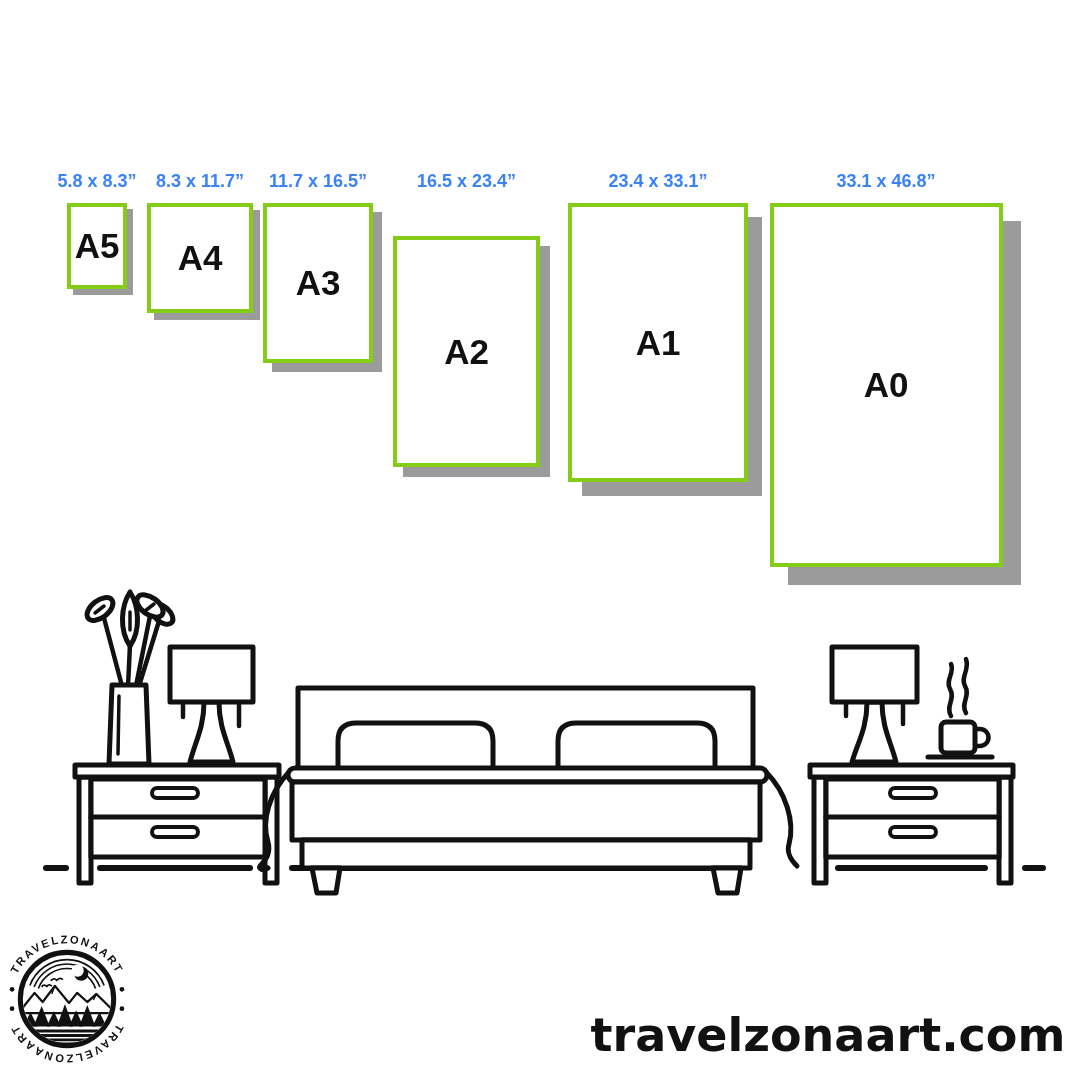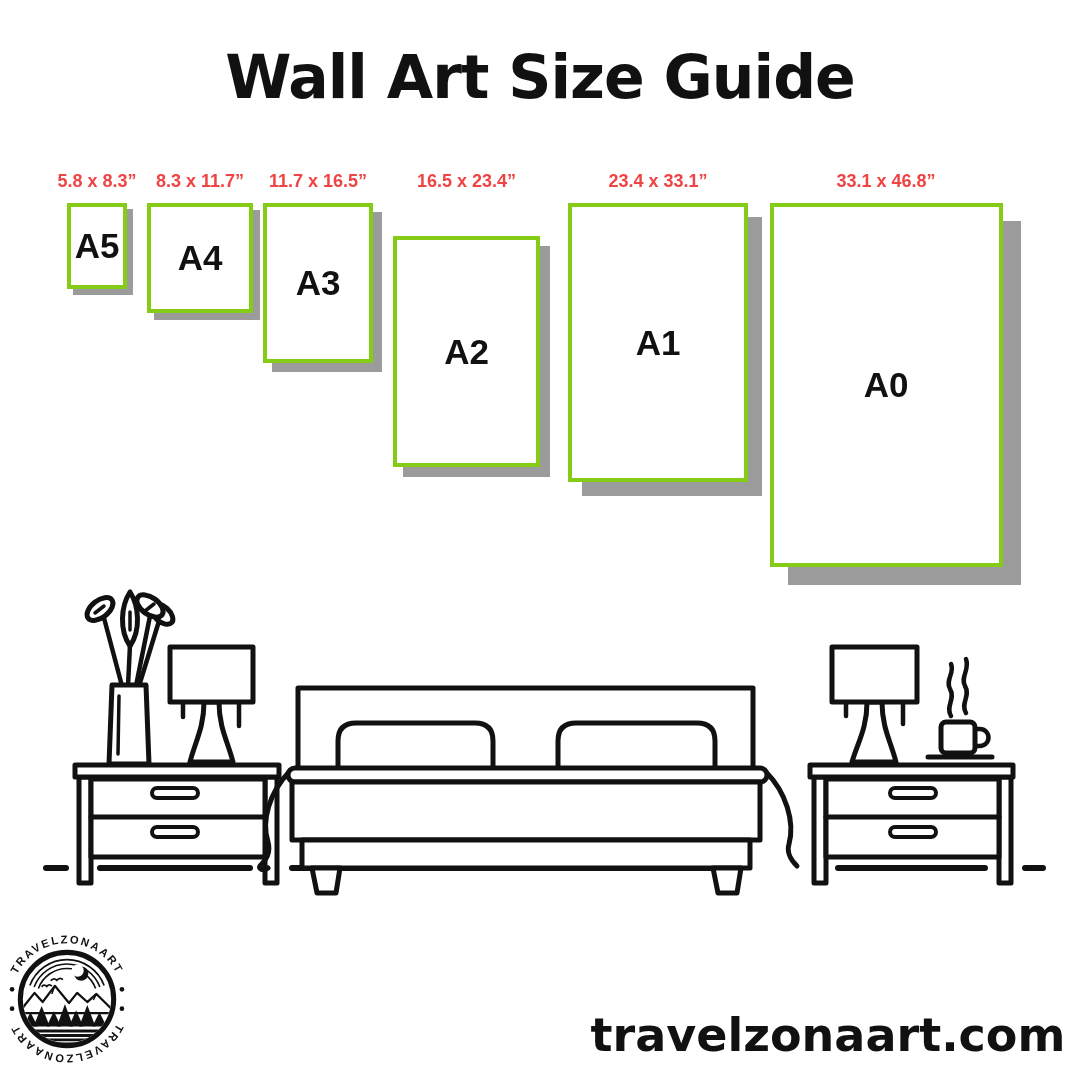--- a/index.html
+++ b/index.html
@@ -1,21 +1,21 @@
 <!DOCTYPE html>
 <html><head>
 <meta charset="utf-8">
 <style>
   html,body{margin:0;padding:0;background:#fff;}
   .poster{position:relative;width:1080px;height:1080px;background:#ffffff;overflow:hidden;
           font-family:"Liberation Sans",sans-serif;color:#111;}
   .title{position:absolute;top:42px;left:0;width:1080px;margin:0;text-align:center;
          font-family:"DejaVu Sans",sans-serif;font-size:60px;font-weight:800;letter-spacing:-1px;color:#111;}
   .size-item{position:absolute;top:166px;display:flex;flex-direction:column;align-items:center;}
-  .dim{font-size:18px;font-weight:700;height:30px;line-height:30px;white-space:nowrap;color:#ef4444;}
+  .dim{font-size:18px;font-weight:700;height:30px;line-height:30px;white-space:nowrap;color:#3b82f6;}
   .paper{margin-top:7px;background:#fff;border:4px solid #84cc16;box-sizing:border-box;
          display:flex;align-items:center;justify-content:center;font-weight:700;font-size:35px;color:#111;}
   .item-a5{left:67px;width:60px;}  .pa5{width:60px;height:86px;box-shadow:6px 6px 0 #9b9b9b;}
   .item-a4{left:155px;width:90px;} .pa4{width:106px;height:110px;box-shadow:7px 7px 0 #9b9b9b;}
   .item-a3{left:263px;width:110px;}.pa3{width:110px;height:160px;box-shadow:9px 9px 0 #9b9b9b;}
   .item-a2{left:393px;width:147px;}.pa2{width:147px;height:231px;box-shadow:10px 10px 0 #9b9b9b;margin-top:40px;}
   .item-a1{left:568px;width:180px;}.pa1{width:180px;height:279px;box-shadow:14px 14px 0 #9b9b9b;}
   .item-a0{left:781px;width:210px;}.pa0{width:233px;height:364px;box-shadow:18px 18px 0 #9b9b9b;}
   .scene{position:absolute;left:0;top:580px;width:1080px;height:320px;}
   .scene path,.scene rect,.scene line{vector-effect:none;}
@@ -23,21 +23,20 @@
   .logo text{font-family:"Liberation Sans",sans-serif;font-size:11px;font-weight:700;
              letter-spacing:2px;fill:#111;}
   .website{position:absolute;top:1008px;left:548px;width:560px;text-align:center;
            font-family:"DejaVu Sans",sans-serif;font-size:46px;font-weight:800;color:#111;}
 </style>
 </head>
 <body>
 
 <div class="poster">
 
-  <h1 class="title">Wall Art Size Guide</h1>
 
   <div class="size-item item-a5">
     <div class="dim">5.8 x 8.3”</div>
     <div class="paper pa5">
       <span>A5</span>
     </div>
   </div>
   <div class="size-item item-a4">
     <div class="dim">8.3 x 11.7”</div>
     <div class="paper pa4">

